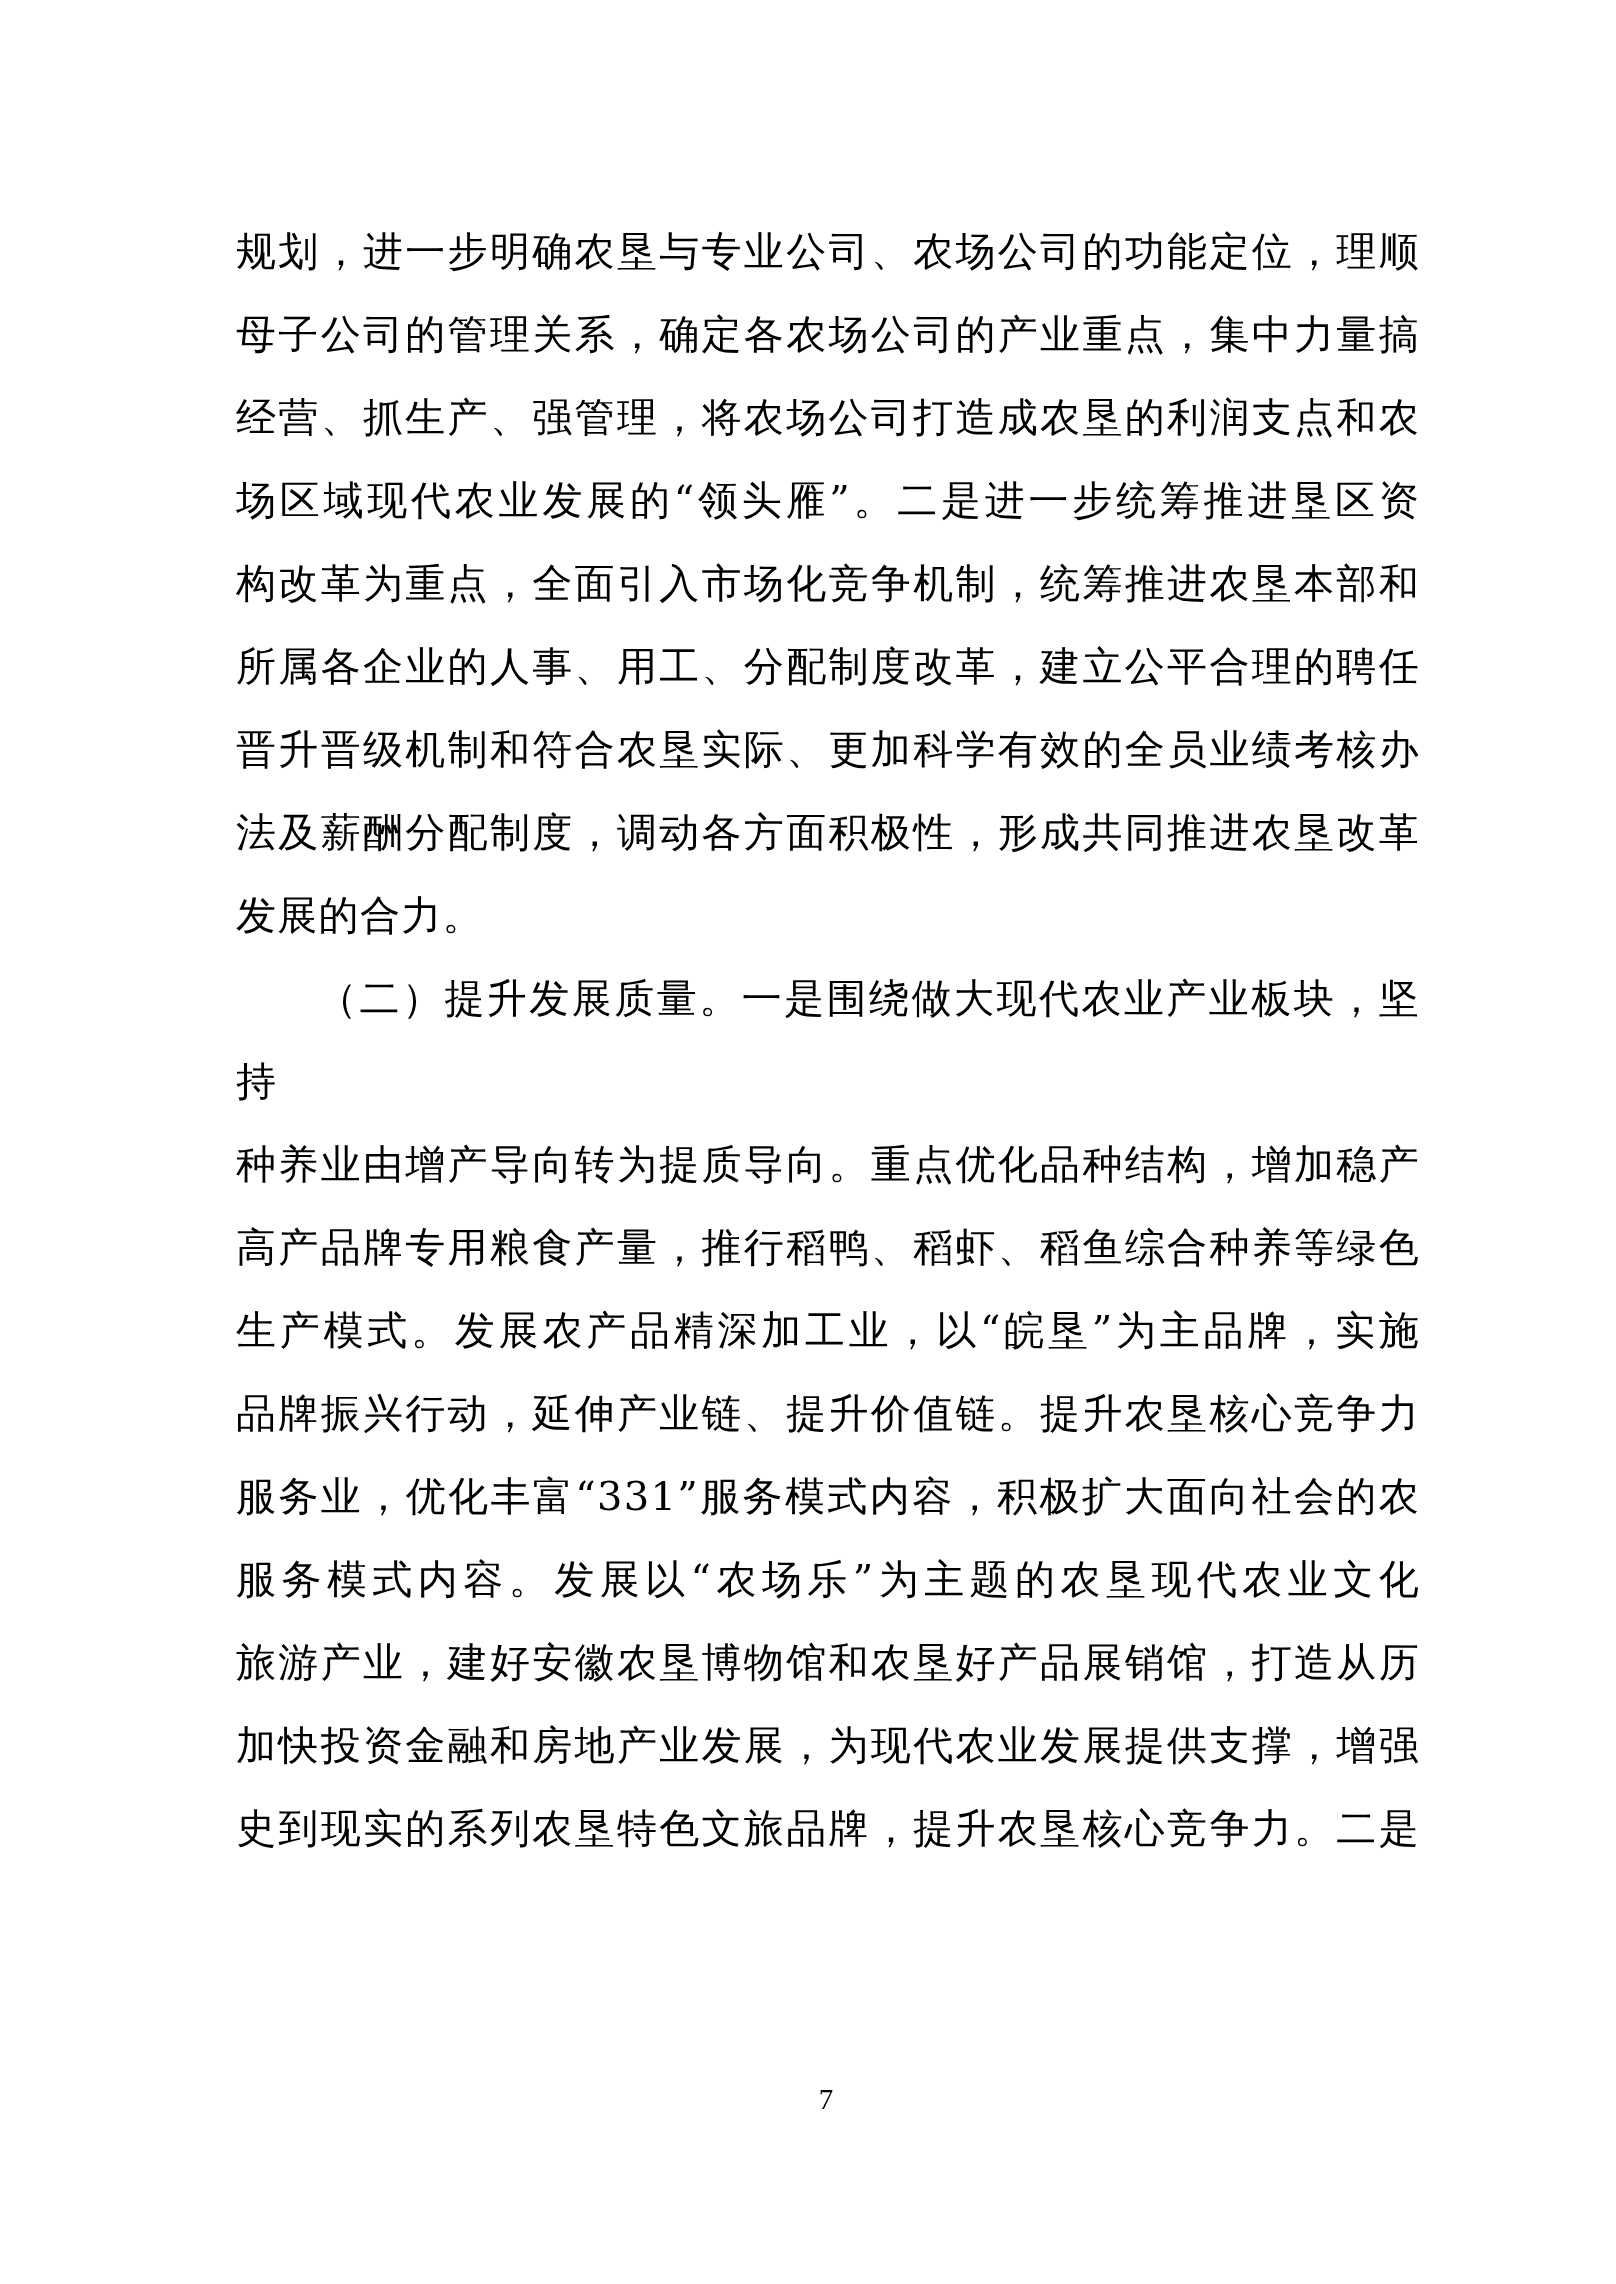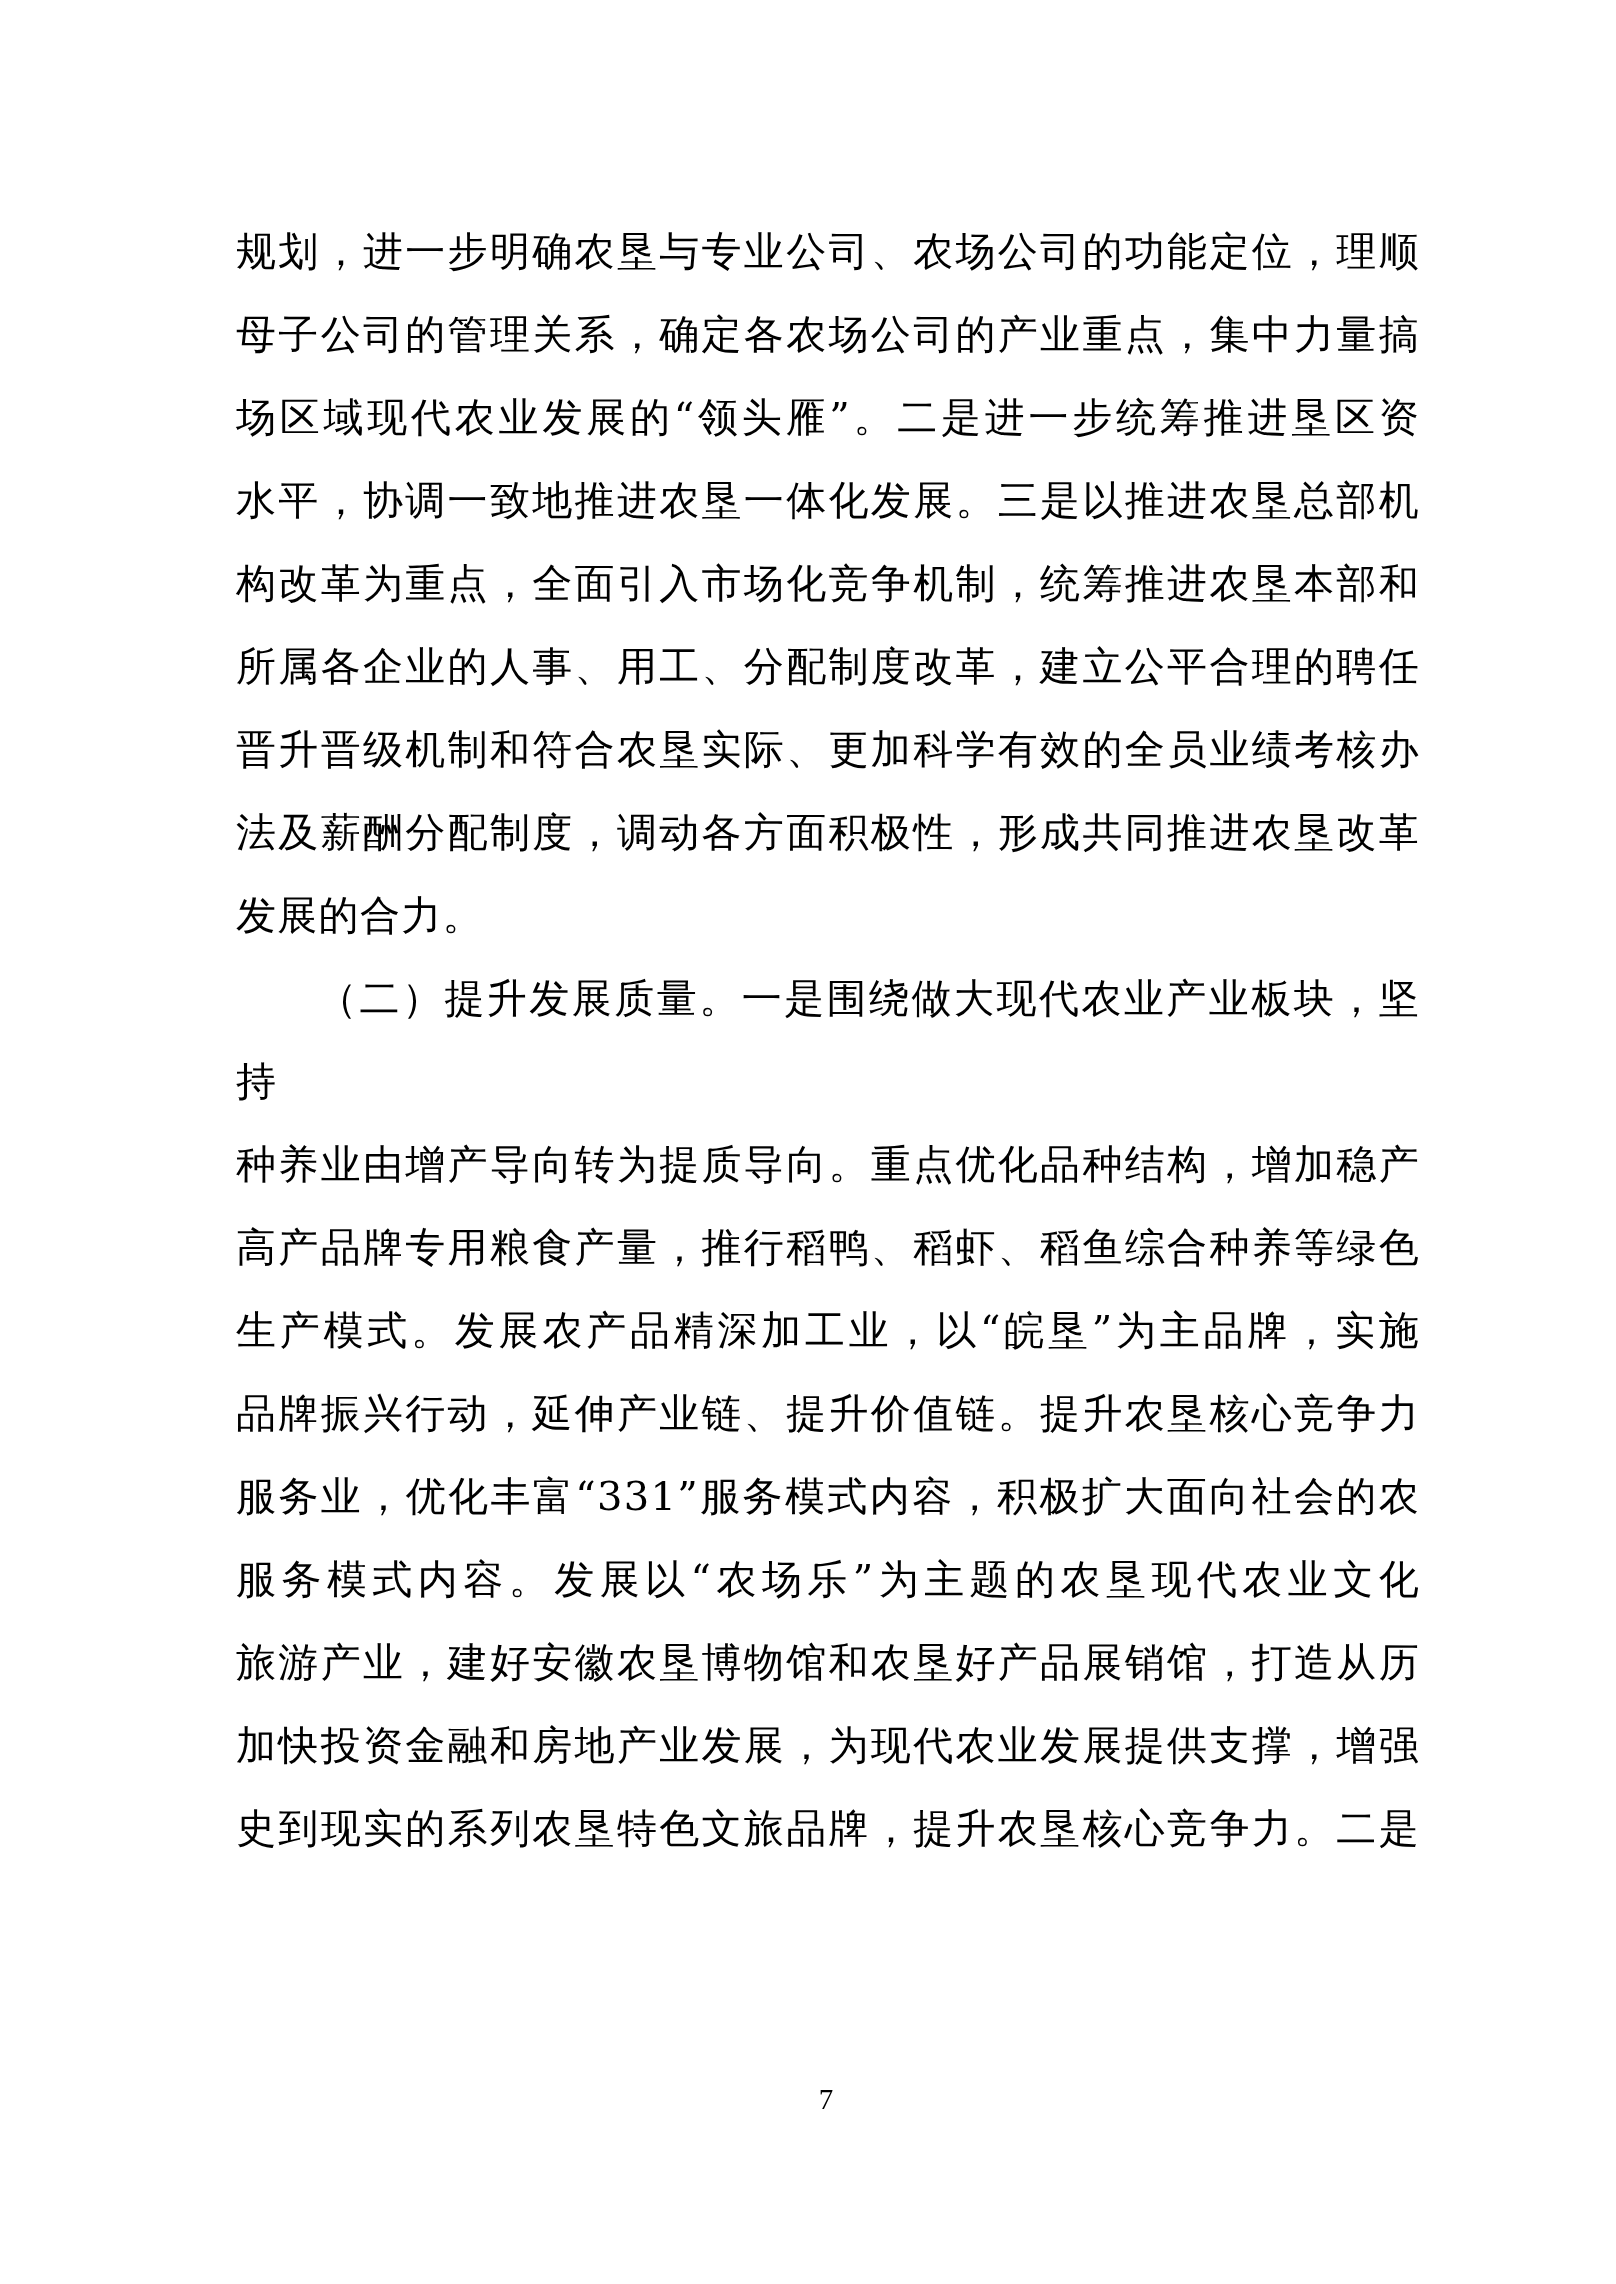--- a/index.html
+++ b/index.html
@@ -49,22 +49,22 @@
     color: #000000;
   }
 </style>
 </head>
 <body>
 
 <div class="page">
   <div class="content">
       <div class="line just">规划，进一步明确农垦与专业公司、农场公司的功能定位，理顺</div>
       <div class="line just">母子公司的管理关系，确定各农场公司的产业重点，集中力量搞</div>
+      <div class="line just">经营、抓生产、强管理，将农场公司打造成农垦的利润支点和农</div>
       <div class="line just">场区域现代农业发展的“领头雁”。二是进一步统筹推进垦区资</div>
-      <div class="line just">水平，协调一致地推进农垦一体化发展。三是以推进农垦总部机</div>
       <div class="line just">构改革为重点，全面引入市场化竞争机制，统筹推进农垦本部和</div>
       <div class="line just">所属各企业的人事、用工、分配制度改革，建立公平合理的聘任</div>
       <div class="line just">晋升晋级机制和符合农垦实际、更加科学有效的全员业绩考核办</div>
       <div class="line just">法及薪酬分配制度，调动各方面积极性，形成共同推进农垦改革</div>
       <div class="line">发展的合力。</div>
       <div class="line just indent">（二）提升发展质量。一是围绕做大现代农业产业板块，坚持</div>
       <div class="line just">种养业由增产导向转为提质导向。重点优化品种结构，增加稳产</div>
       <div class="line just">高产品牌专用粮食产量，推行稻鸭、稻虾、稻鱼综合种养等绿色</div>
       <div class="line just">生产模式。发展农产品精深加工业，以“皖垦”为主品牌，实施</div>
       <div class="line just">品牌振兴行动，延伸产业链、提升价值链。提升农垦核心竞争力</div>

